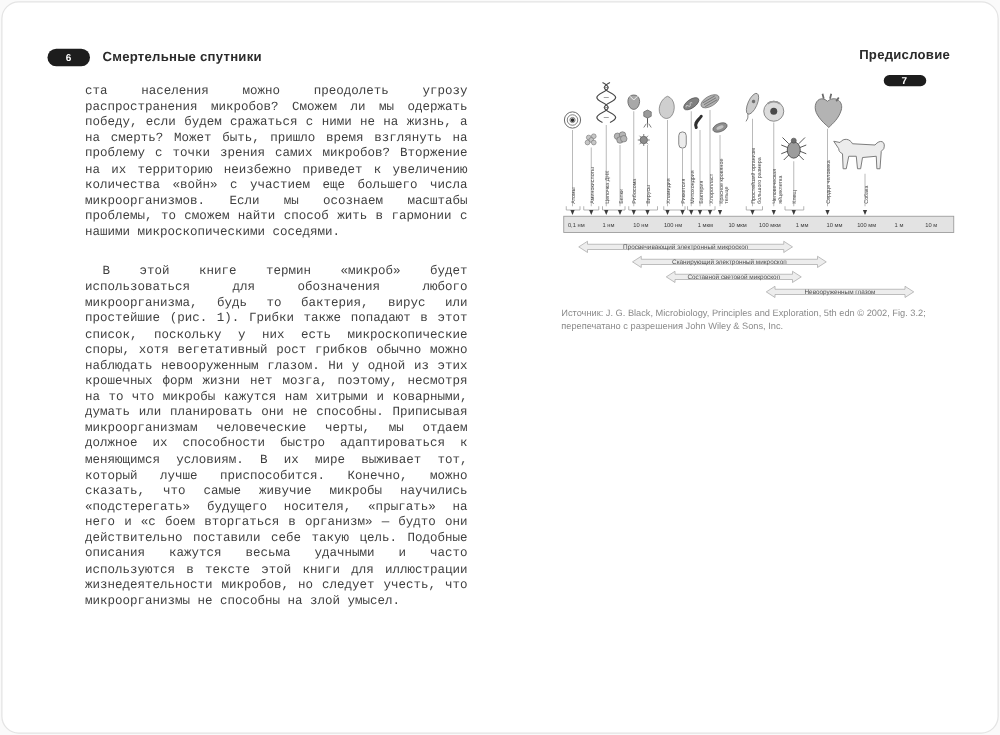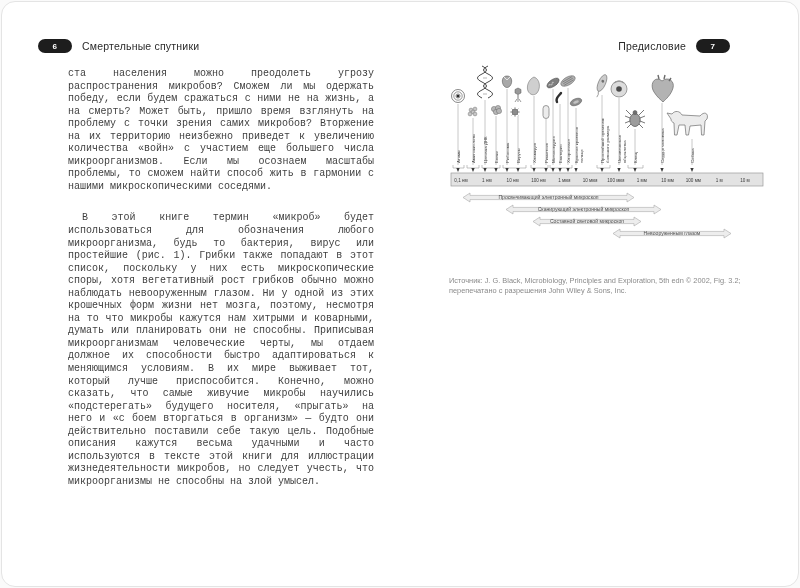--- a/index.html
+++ b/index.html
@@ -10,44 +10,44 @@
     -webkit-font-smoothing:antialiased;
     overflow:hidden;
   }
   .spread{
     position:absolute;left:1px;top:1px;width:796px;height:584px;
     background:#ffffff;border:1px solid #e4e4e4;border-radius:14px;
   }
   
   .hdr{position:absolute;top:36px;height:16px;display:flex;align-items:center;gap:10px;}
   .hdr-left{left:36px;}
-  .hdr-right{right:68px;flex-direction:row;}
+  .hdr-right{right:38px;flex-direction:column;}
   .page-badge{
     min-width:34px;height:14px;border-radius:8px;background:#1d1d1d;color:#fff;
     font-size:8px;font-weight:bold;display:flex;align-items:center;justify-content:center;
     letter-spacing:.5px;
   }
-  .hdr-title{font-size:10.5px;font-weight:normal;color:#2b2b2b;letter-spacing:.2px;}
+  .hdr-title{font-size:10.5px;font-weight:bold;color:#2b2b2b;letter-spacing:.2px;}
   
   .body-text{
     position:absolute;left:66px;top:66px;width:306px;
     font-family:Liberation Mono, monospace;
     font-size:10px;line-height:12.55px;color:#3f3f3f;
     text-align:justify;
   }
   .body-text p{margin:0;}
   .body-text p + p{text-indent:14px;margin-top:19px;}
   
   .figure-wrap{position:absolute;left:445px;top:60px;width:320px;height:184px;}
   .fig-caption{
     position:absolute;left:447px;top:243px;width:318px;
     font-size:9.8px;font-weight:bold;color:#2a2a2a;line-height:12px;
   }
   .fig-source{
-    position:absolute;left:447px;top:274px;width:312px;
+    position:absolute;left:447px;top:244px;width:312px;
     font-size:7.4px;color:#8a8a8a;line-height:9.6px;font-weight:normal;
   }
 </style>
 </head>
 <body>
 
 <div class="spread">
 
   <div class="hdr hdr-left">
     <span class="page-badge">6</span>

